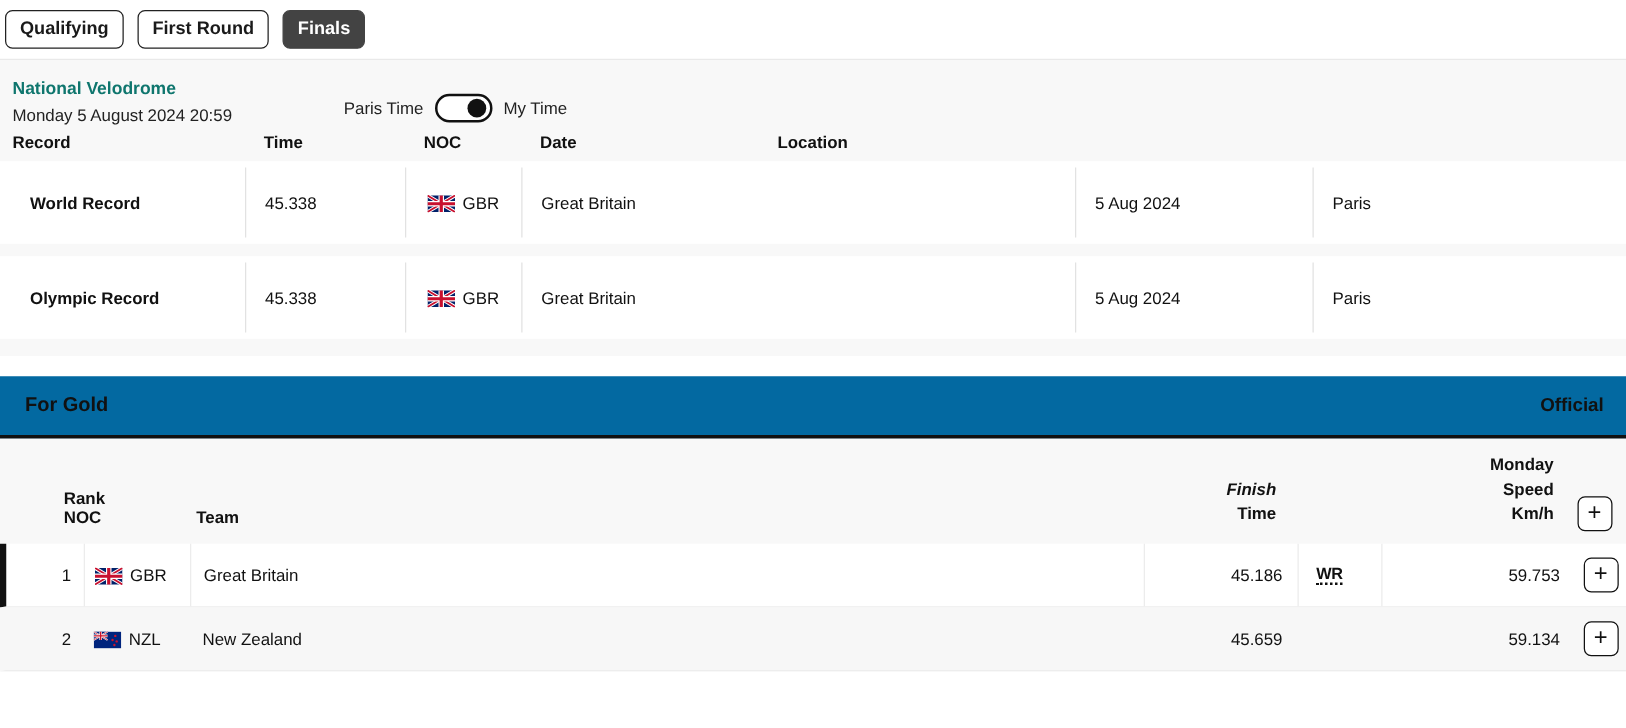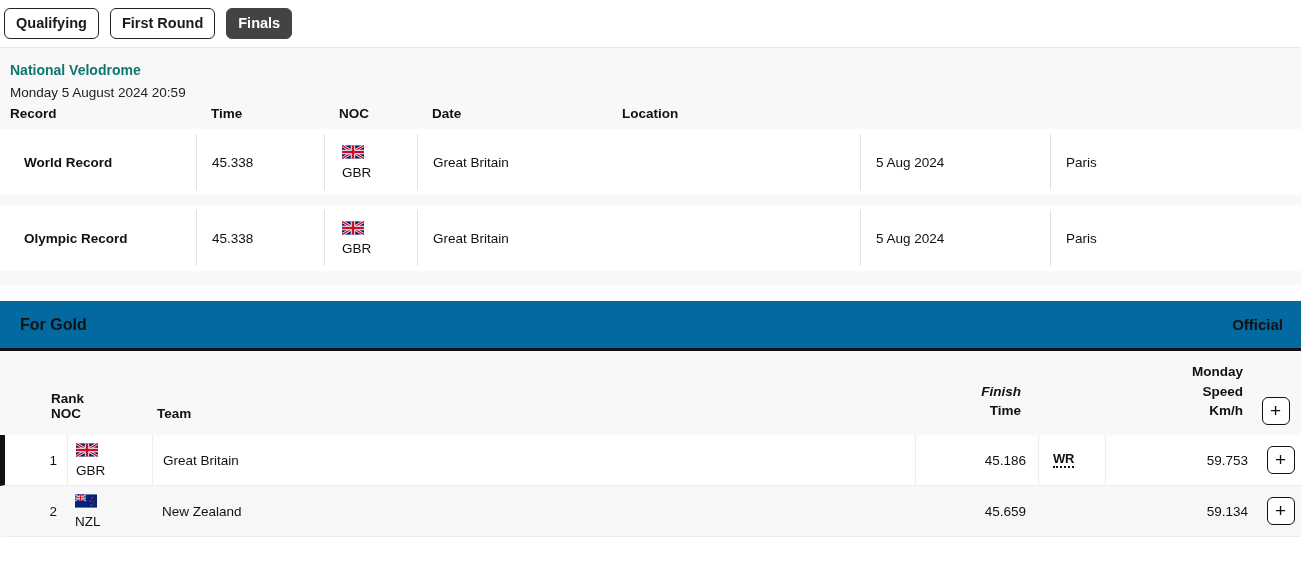--- a/index.html
+++ b/index.html
@@ -136,21 +136,21 @@
   .rec-head .c-date   { padding-left: 15px; }
   .rec-head .c-loc    { padding-left: 15px; }
 
   .rec-row .c-time,
   .rec-row .c-noc,
   .rec-row .c-name,
   .rec-row .c-date,
   .rec-row .c-loc { border-left: 1px solid #e2e2e2; height: 56px; display: flex; align-items: center; }
   .rec-row .c-record { font-weight: 700; padding-left: 24px; display: flex; align-items: center; height: 56px; }
 
-  .noc-cell { display: flex; align-items: flex-start; gap: 6px; white-space: nowrap; flex-direction: column; }
+  .noc-cell { display: flex; align-items: flex-end; gap: 6px; white-space: nowrap; }
 
   
   .flag {
     width: 22px;
     height: 14px;
     flex: none;
     display: inline-block;
     vertical-align: middle;
   }
 
@@ -275,20 +275,27 @@
 <div class="tabbar">
   <button class="tab">Qualifying</button>
   <button class="tab">First Round</button>
   <button class="tab active">Finals</button>
 </div>
 
 <div class="venue">
   <div class="venue-name">National Velodrome</div>
   <div class="venue-date">Monday 5 August 2024 20:59</div>
 
+  <div class="time-toggle">
+    <span class="toggle-label">Paris Time</span>
+    <div class="switch">
+      <span class="knob"></span>
+    </div>
+    <span class="toggle-label">My Time</span>
+  </div>
 </div>
 
 <div class="records">
 
   <div class="rec-head">
     <div class="c-record">Record</div>
     <div class="c-time">Time</div>
     <div class="c-noc">NOC</div>
     <div class="c-date">Date</div>
     <div class="c-loc">Location</div>

